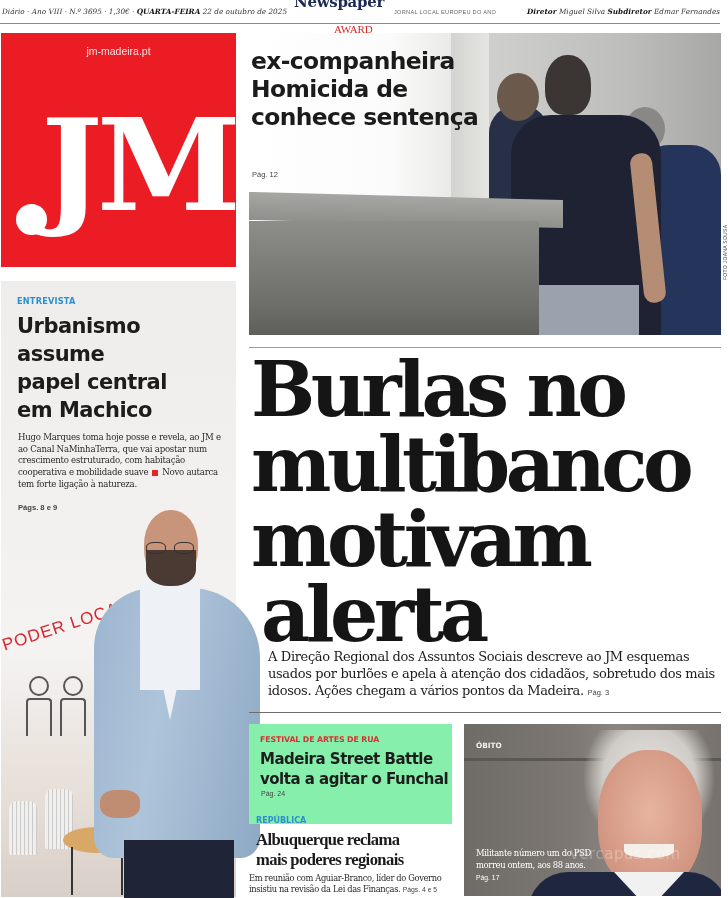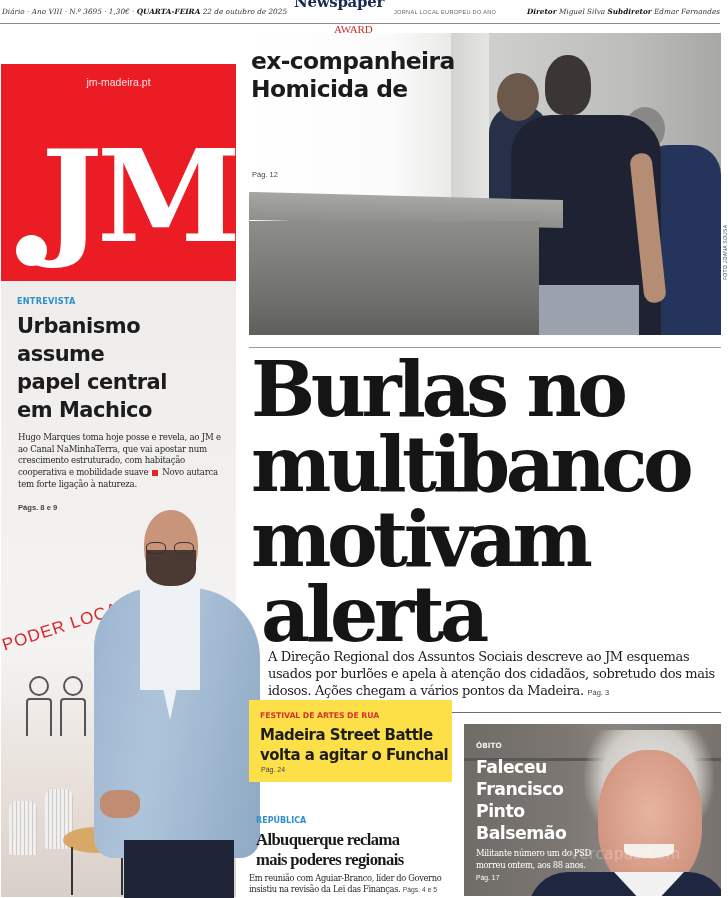--- a/index.html
+++ b/index.html
@@ -12,21 +12,21 @@
   .topbar .meta-left b { font-style: italic; font-weight: bold; color: #111; }
   .topbar .award { position: absolute; left: 290px; top: -5px; width: 220px; height: 26px; }
   .topbar .award .np { position: absolute; left: 4px; top: 0; font-family: "DejaVu Serif", serif; font-weight: bold; font-size: 15px; color: #1b2a54; letter-spacing: -0.3px; line-height: 14px; }
   .topbar .award .aw { position: absolute; left: 44px; top: 28px; font-family: Liberation Serif, serif; font-size: 11px; color: #d42a2a; letter-spacing: -0.2px; }
   .topbar .award .jl { position: absolute; left: 104px; top: 14px; font-family: "Liberation Sans", sans-serif; font-size: 5.6px; color: #666; letter-spacing: 0.3px; white-space: nowrap; }
   .topbar .meta-right { position: absolute; right: 8px; top: 7px; font-family: "DejaVu Serif", serif; font-style: italic; font-size: 7.3px; color: #333; white-space: nowrap; }
   .topbar .meta-right b { font-weight: bold; font-style: italic; color: #111; }
   .topbar-rule { position: absolute; left: 0; top: 23px; width: 720px; height: 1px; background: #8a8a8a; }
 
   
-  .logo-box { position: absolute; left: 1px; top: 33px; width: 235px; height: 234px; background: #ec1c24; margin-top: 31px; }
+  .logo-box { position: absolute; left: 1px; top: 33px; width: 235px; height: 234px; background: #ec1c24; }
   .logo-box .url { position: absolute; top: 12px; left: 0; width: 100%; text-align: center; font-family: "Liberation Sans", sans-serif; font-size: 10.5px; color: #fbe1e1; }
   .logo-box .jm { position: absolute; left: 8px; top: 62px; font-family: "DejaVu Serif", serif; font-weight: bold; font-size: 128px; color: #ffffff; letter-spacing: -6px; line-height: 140px; transform: scaleX(1.02); transform-origin: left; }
   .logo-box .dot { position: absolute; left: 15px; top: 171px; width: 31px; height: 31px; border-radius: 50%; background: #fff; }
 
   
   .photo-top { position: absolute; left: 249px; top: 33px; width: 472px; height: 302px; overflow: hidden;
     background: linear-gradient(90deg, #ffffff 0%, #fbfbfb 30%, #e8e8e6 44%, #d9d9d6 55%, #c9c9c7 100%); }
   .photo-top .wall { position: absolute; left: 202px; top: 0; width: 40px; height: 165px; background: linear-gradient(90deg, #d3d3d0, #e6e6e4); }
   .photo-top .wall2 { position: absolute; left: 240px; top: 0; width: 232px; height: 210px; background: linear-gradient(90deg, #cfcfcd, #bdbdbb 60%, #a7a7a5); }
   .photo-top .ledge { position: absolute; left: 0; top: 163px; width: 314px; height: 28px; background: linear-gradient(180deg,#a6a6a2,#8f8f8b); transform: skewY(1.5deg); }
@@ -76,21 +76,21 @@
 
   
   .main-rule { position: absolute; left: 249px; top: 347px; width: 472px; height: 1px; background: #9c9c9c; }
   .main-head { position: absolute; left: 251px; top: 352px; width: 470px; font-family: "DejaVu Serif", serif; font-weight: bold; font-size: 76px; line-height: 75px; letter-spacing: -4.5px; color: #151515; }
   .main-head .l4 { padding-left: 10px; }
   .main-lead { position: absolute; left: 268px; top: 648px; width: 456px; font-family: "DejaVu Serif", serif; font-size: 13px; line-height: 17px; color: #1c1c1c; letter-spacing: -0.35px; }
   .main-lead .pg { font-family: "Liberation Sans", sans-serif; font-size: 7.5px; color: #444; letter-spacing: 0; }
   .main-rule2 { position: absolute; left: 249px; top: 712px; width: 472px; height: 1px; background: #6d6d6d; }
 
   
-  .festival { position: absolute; left: 249px; top: 700px; width: 203px; height: 82px; background: #fde047; }
+  .festival { position: absolute; left: 249px; top: 724px; width: 203px; height: 100px; background: #86efac; }
   .festival .kicker { position: absolute; left: 11px; top: 11px; font-family: "DejaVu Sans", sans-serif; font-weight: bold; font-size: 7.8px; color: #d8312f; letter-spacing: -0.1px; }
   .festival .title { position: absolute; left: 11px; top: 25px; width: 195px; font-family: "DejaVu Sans", sans-serif; font-weight: bold; font-size: 15px; line-height: 20px; color: #1d1d1d; letter-spacing: -0.5px; }
   .festival .pg { position: absolute; left: 12px; top: 66px; font-family: "Liberation Sans", sans-serif; font-size: 7px; color: #444; }
 
   
   .republica { position: absolute; left: 249px; top: 810px; width: 210px; height: 88px; }
   .republica .kicker { position: absolute; left: 7px; top: 6px; font-family: "DejaVu Sans", sans-serif; font-weight: bold; font-size: 8px; color: #2f8fc8; }
   .republica .title { position: absolute; left: 7px; top: 20px; width: 210px; font-family: Liberation Serif, serif; font-weight: bold; font-size: 16.6px; line-height: 20px; color: #1a1a1a; letter-spacing: -0.6px; }
   .republica .lead { position: absolute; left: 0; top: 63px; width: 215px; font-family: "DejaVu Serif", serif; font-size: 8.3px; line-height: 11.4px; color: #2a2a2a; letter-spacing: -0.35px; }
   .republica .lead .pg { font-family: "Liberation Sans", sans-serif; font-size: 6.8px; color: #444; letter-spacing: 0; }
@@ -139,20 +139,21 @@
   <div class="head3"></div>
   <div class="person2"></div>
   <div class="head2"></div>
   <div class="arm"></div>
   <div class="jeans"></div>
   <div class="ledge"></div>
   <div class="ledge-face"></div>
   <div class="headline">
     <div>ex-companheira</div>
     <div>Homicida de</div>
+    <div>conhece sentença</div>
   </div>
   <div class="pg">Pág. 12</div>
 </div>
 <div class="credit-vert">FOTO JOANA SOUSA</div>
 
 <div class="interview">
   <div class="kicker">ENTREVISTA</div>
   <div class="title">
     <div>Urbanismo</div>
     <div>assume</div>
@@ -220,21 +221,15 @@
 </div>
 
 <div class="obit">
   <div class="band"></div>
   <div class="portrait-hair"></div>
   <div class="face"></div>
   <div class="smile"></div>
   <div class="suit"></div>
   <div class="collar"></div>
   <div class="kicker">ÓBITO</div>
-  <div class="title">
-    <div>Faleceu</div>
-    <div>Francisco</div>
-    <div>Pinto</div>
-    <div>Balsemão</div>
-  </div>
   <div class="lead"><span>Militante número um do PSD morreu ontem, aos 88 anos. </span><span class="pg">Pág. 17</span></div>
 </div>
 <div class="watermark">vercapas.com</div>
 
 </body></html>

